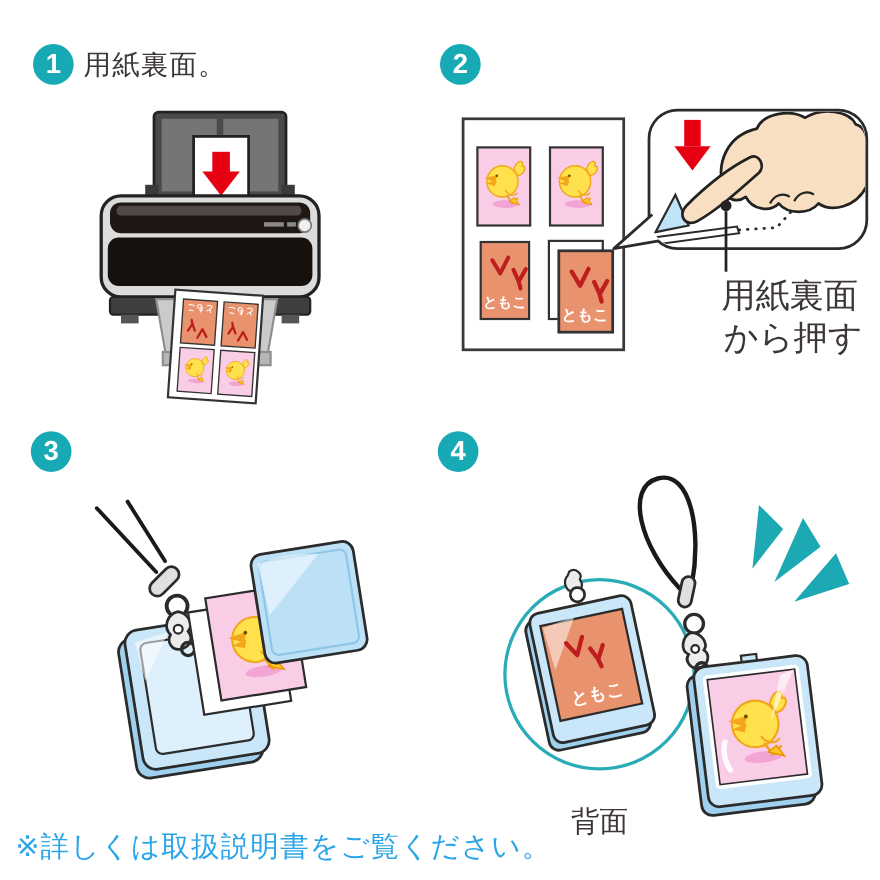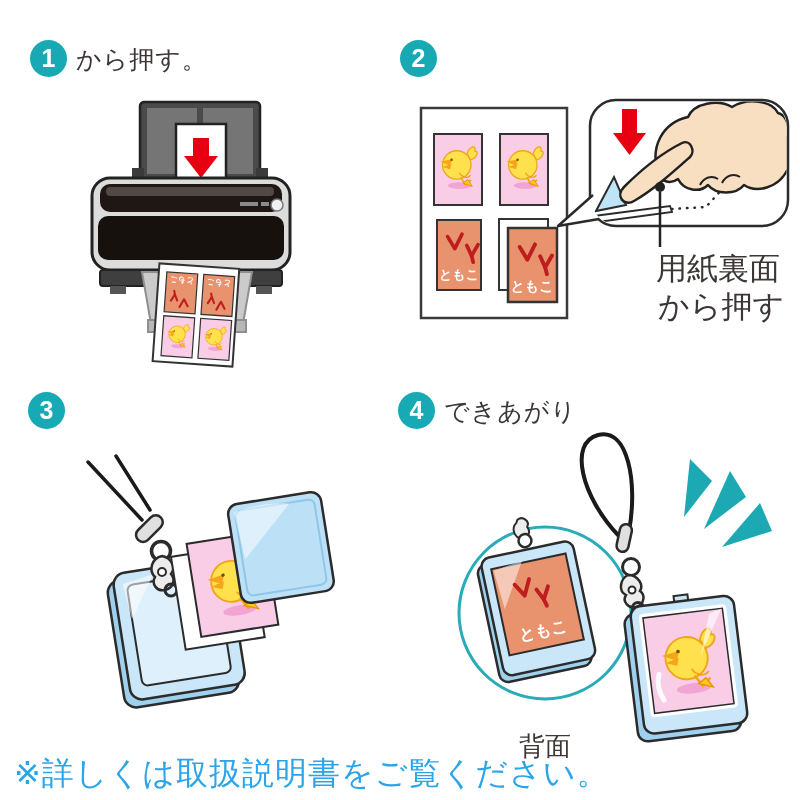--- a/index.html
+++ b/index.html
@@ -2,21 +2,21 @@
 <html><head>
 <meta charset="utf-8">
 <style>
   html,body{margin:0;padding:0;background:#fff;}
   body{width:800px;height:800px;font-family:"Liberation Sans","DejaVu Sans",sans-serif;}
   .canvas{position:relative;width:800px;height:800px;overflow:hidden;background:#fff;}
   .step-title{position:absolute;display:flex;align-items:flex-start;gap:9px;}
   .badge{flex:0 0 auto;width:37px;height:37px;border-radius:50%;background:#17AAB4;color:#fff;
          font-weight:bold;font-size:25px;display:flex;align-items:center;justify-content:center;}
   .title-text{font-size:25px;color:#3c3736;font-weight:500;line-height:1.34;padding-top:3px;letter-spacing:1px;}
-  .footnote{position:absolute;left:14px;top:752px;font-size:32px;color:#2BA5E8;font-weight:500;letter-spacing:1px;}
+  .footnote{position:absolute;left:14px;top:752px;font-size:26px;color:#2BA5E8;font-weight:500;letter-spacing:1px;}
   svg{position:absolute;overflow:visible;}
   svg text{font-family:"Liberation Sans","DejaVu Sans",sans-serif;}
 </style>
 </head>
 <body>
 
 <div class="canvas">
 
   <svg width="0" height="0" style="position:absolute" aria-hidden="true">
     <defs>
@@ -34,34 +34,33 @@
       <g id="fp" stroke="#BE1E1E" stroke-width="4.6" fill="none" stroke-linecap="round" stroke-linejoin="round">
         <path d="M2,7 L11,22 L20,4"></path>
         <path d="M26,18 L32,31 L40,17"></path>
         <path d="M32,31 L34,39"></path>
       </g>
     </defs>
   </svg>
 
   <div class="step-title" style="left:30px;top:40px;">
     <span class="badge">1</span>
-    <span class="title-text">から押す。</span>
+    <span class="title-text">用紙裏面。</span>
   </div>
 
   <div class="step-title" style="left:400px;top:40px;">
     <span class="badge">2</span>
   </div>
 
   <div class="step-title" style="left:28px;top:392px;">
     <span class="badge">3</span>
   </div>
 
   <div class="step-title" style="left:398px;top:392px;">
     <span class="badge">4</span>
-    <span class="title-text">できあがり</span>
   </div>
 
   <svg style="left:80px;top:98px;" width="285" height="270" viewBox="0 0 285 270">
     <rect x="60" y="4" width="120" height="78" rx="4" fill="#4a4a4a" stroke="#222" stroke-width="2.5"></rect>
     <rect x="67" y="10" width="50" height="66" fill="#757575"></rect>
     <rect x="123" y="10" width="50" height="66" fill="#757575"></rect>
     <rect x="52" y="70" width="12" height="16" fill="#3a3a3a"></rect>
     <rect x="176" y="70" width="12" height="16" fill="#3a3a3a"></rect>
     <rect x="96" y="26" width="50" height="74" fill="#fff" stroke="#222" stroke-width="2.5"></rect>
     <g>

